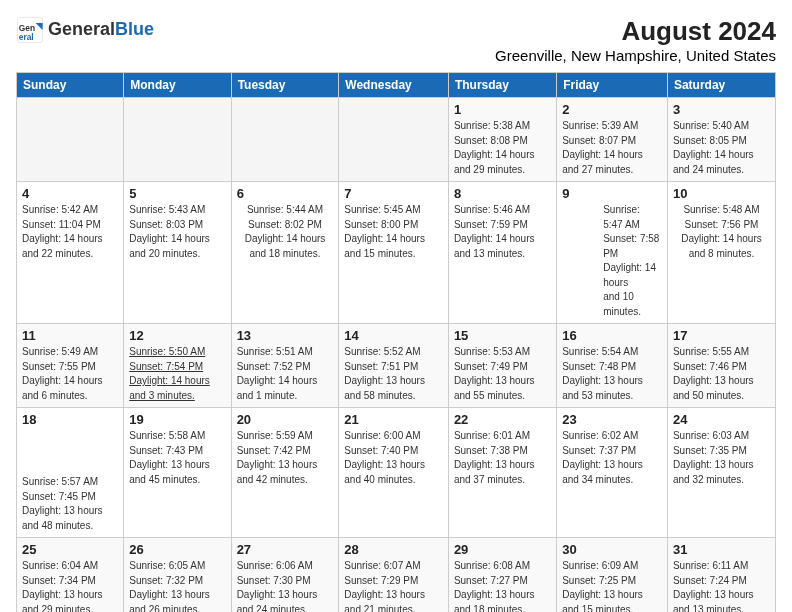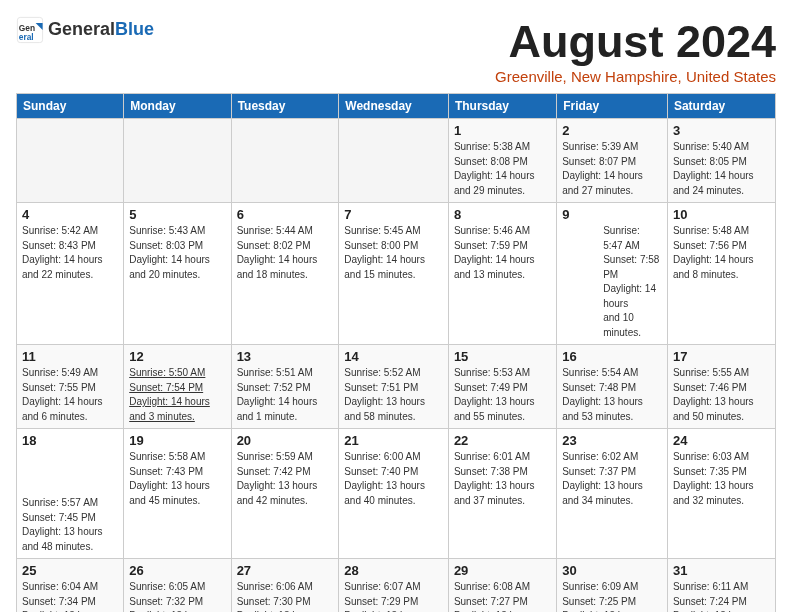--- a/index.html
+++ b/index.html
@@ -31,27 +31,27 @@
     .logo-blue { color: #1a6ab5; }
     .logo-icon {
       width: 28px;
       height: 28px;
       margin-right: 4px;
     }
     .title-block {
       text-align: right;
     }
     .calendar-title {
-      font-size: 45px;
+      font-size: 26px;
       font-weight: bold;
       color: #222;
     }
     .calendar-subtitle {
       font-size: 15px;
-      color: #c2410c;
+      color: #000000;
     }
     table {
       width: 100%;
       border-collapse: collapse;
       font-size: 10.5px;
     }
     thead tr th {
       background-color: #1a6ab5;
       color: #fff;
       text-align: left;
@@ -143,34 +143,34 @@
           <div class="cell-info" style="white-space: pre-line;">Sunrise: 5:40 AM
 Sunset: 8:05 PM
 Daylight: 14 hours
 and 24 minutes.</div>
         </td>
       </tr>
       <tr>
         <td>
           <div class="cell-date">4</div>
           <div class="cell-info" style="white-space: pre-line;">Sunrise: 5:42 AM
-Sunset: 8:43 PM
+Sunset: 11:04 PM
 Daylight: 14 hours
 and 22 minutes.</div>
         </td>
         <td>
           <div class="cell-date">5</div>
           <div class="cell-info" style="white-space: pre-line;">Sunrise: 5:43 AM
 Sunset: 8:03 PM
 Daylight: 14 hours
 and 20 minutes.</div>
         </td>
         <td>
           <div class="cell-date">6</div>
-          <div class="cell-info" style="white-space: pre-line;">Sunrise: 5:44 AM
+          <div class="cell-info" style="white-space: pre-line; text-align: center;">Sunrise: 5:44 AM
 Sunset: 8:02 PM
 Daylight: 14 hours
 and 18 minutes.</div>
         </td>
         <td>
           <div class="cell-date">7</div>
           <div class="cell-info" style="white-space: pre-line;">Sunrise: 5:45 AM
 Sunset: 8:00 PM
 Daylight: 14 hours
 and 15 minutes.</div>
@@ -184,21 +184,21 @@
         </td>
         <td>
           <div class="cell-date">9</div>
           <div class="cell-info" style="white-space: pre-line; margin-left: 41px;">Sunrise: 5:47 AM
 Sunset: 7:58 PM
 Daylight: 14 hours
 and 10 minutes.</div>
         </td>
         <td>
           <div class="cell-date">10</div>
-          <div class="cell-info" style="white-space: pre-line;">Sunrise: 5:48 AM
+          <div class="cell-info" style="white-space: pre-line; text-align: center;">Sunrise: 5:48 AM
 Sunset: 7:56 PM
 Daylight: 14 hours
 and 8 minutes.</div>
         </td>
       </tr>
       <tr>
         <td>
           <div class="cell-date">11</div>
           <div class="cell-info" style="white-space: pre-line;">Sunrise: 5:49 AM
 Sunset: 7:55 PM

